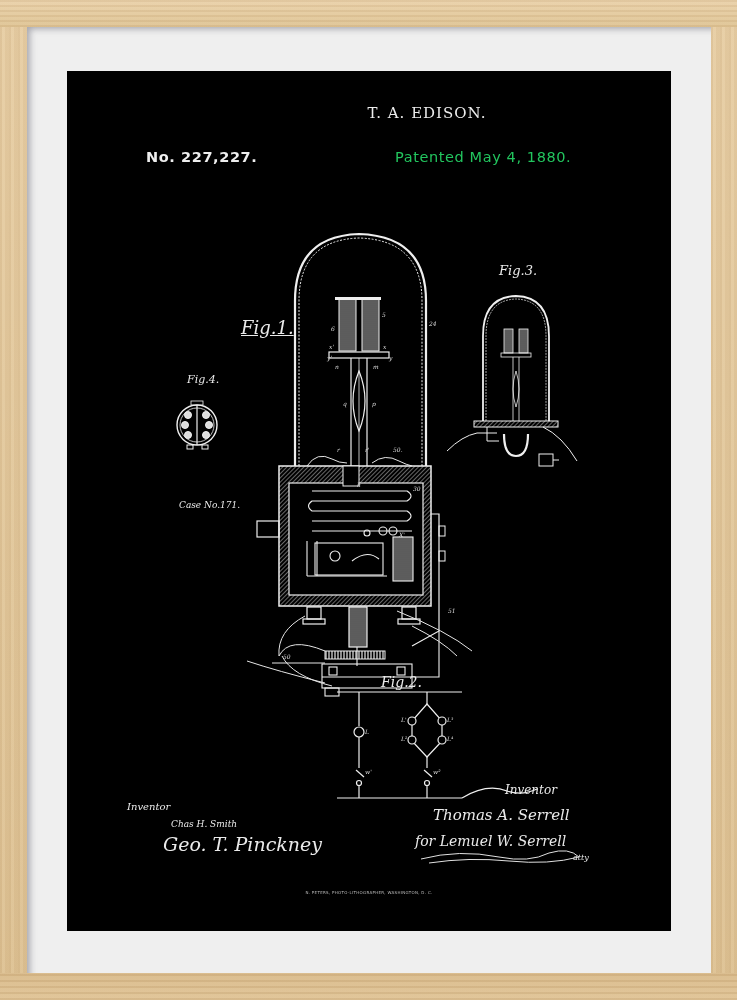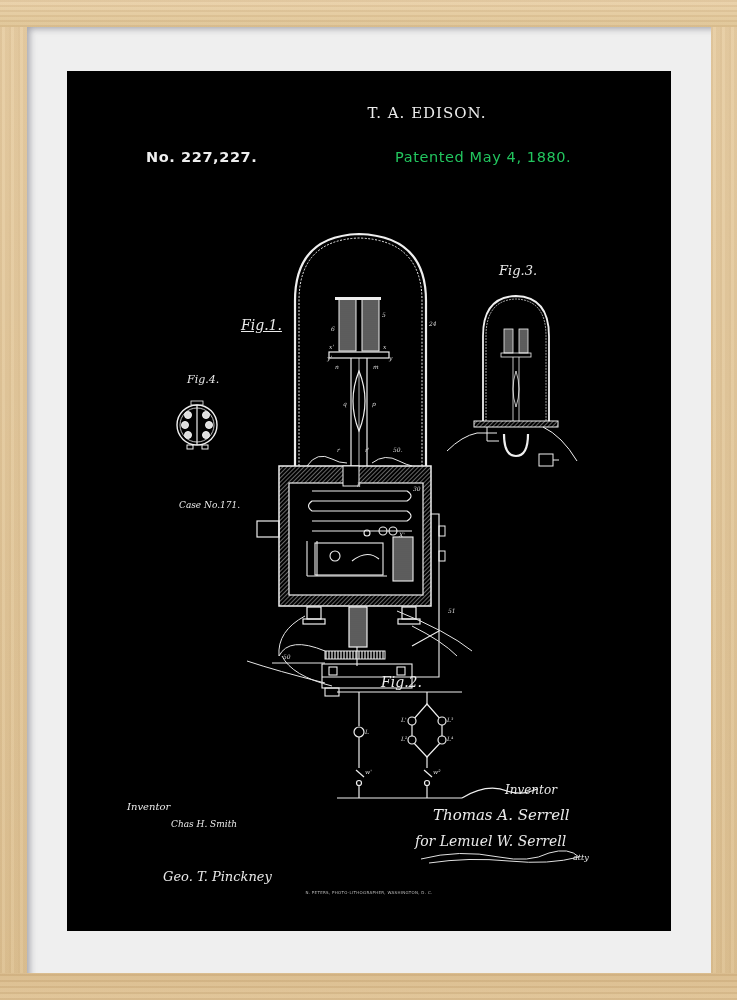--- a/index.html
+++ b/index.html
@@ -192,21 +192,21 @@
       <circle cx="345" cy="669" r="4" fill="#000"></circle>
       <circle cx="375" cy="669" r="4" fill="#000"></circle>
       <line x1="360" y1="686" x2="360" y2="697"></line>
       <line x1="357" y1="699" x2="365" y2="706"></line>
       <circle cx="360" cy="712" r="2.5"></circle>
       <line x1="360" y1="714" x2="360" y2="727"></line>
       <path d="M395,727 Q420,712 440,720 Q455,725 470,718"></path>
     </g>
   </svg>
 
-  <div class="script" style="left:174px; top:246px; font-size:14px;text-decoration:underline;">Fig.1.</div>
+  <div class="script" style="left:174px; top:246px; font-size:18px;text-decoration:underline;">Fig.1.</div>
   <div class="script" style="left:314px; top:603px; font-size:14px;">Fig.2.</div>
   <div class="script" style="left:432px; top:192px; font-size:13px;">Fig.3.</div>
   <div class="script" style="left:120px; top:302px; font-size:11px;">Fig.4.</div>
   <div class="script" style="left:112px; top:429px; font-size:9px;">Case No.171.</div>
 
   <div class="lbl" style="left:362px; top:249px;">24</div>
   <div class="lbl" style="left:264px; top:254px;">6</div>
   <div class="lbl" style="left:315px; top:240px;">5</div>
   <div class="lbl" style="left:262px; top:272px;">x'</div>
   <div class="lbl" style="left:316px; top:272px;">x</div>
@@ -227,21 +227,21 @@
   <div class="lbl" style="left:298px; top:657px;">L</div>
   <div class="lbl" style="left:334px; top:645px;">L'</div>
   <div class="lbl" style="left:380px; top:645px;">L³</div>
   <div class="lbl" style="left:334px; top:664px;">L²</div>
   <div class="lbl" style="left:380px; top:664px;">L⁴</div>
   <div class="lbl" style="left:298px; top:697px;">w'</div>
   <div class="lbl" style="left:366px; top:697px;">w²</div>
 
   <div class="script" style="left:60px; top:730px; font-size:10px;">Inventor</div>
   <div class="script" style="left:104px; top:748px; font-size:9px;">Chas H. Smith</div>
-  <div class="script" style="left:96px; top:798px; font-size:13px;">Geo. T. Pinckney</div>
+  <div class="script" style="left:96px; top:762px; font-size:19px;">Geo. T. Pinckney</div>
   <div class="script" style="left:438px; top:712px; font-size:12px;">Inventor</div>
   <div class="script" style="left:366px; top:735px; font-size:15px;">Thomas A. Serrell</div>
   <div class="script" style="left:348px; top:762px; font-size:14px;">for Lemuel W. Serrell</div>
   <div class="script" style="left:506px; top:782px; font-size:8px;">atty</div>
   <svg style="position:absolute; left:352px; top:774px;" width="170" height="22">
     <path d="M2,14 Q40,4 80,12 Q110,18 130,8 Q150,2 160,12 Q130,20 90,16 Q50,12 10,18" fill="none" stroke="#e0e0e0" stroke-width="1"></path>
   </svg>
 
   <div class="printer">N. PETERS, PHOTO-LITHOGRAPHER, WASHINGTON, D. C.</div>
 </div>

